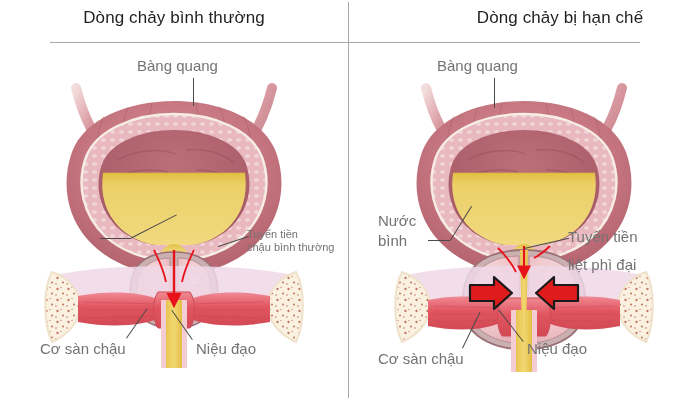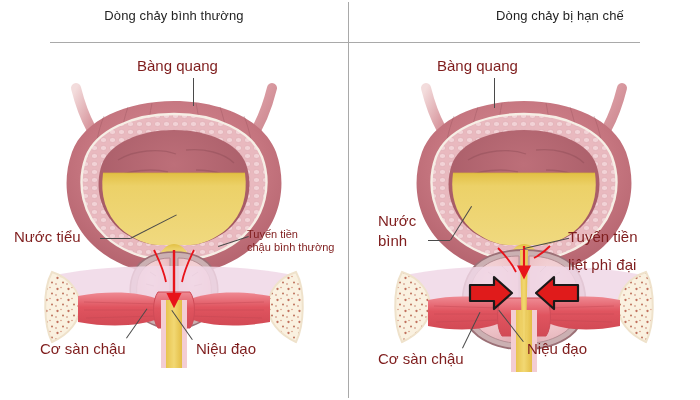--- a/index.html
+++ b/index.html
@@ -19,31 +19,31 @@
     background:#a9a9a9;
   }
   .vrule{
     position:absolute;left:348px;top:2px;width:1px;height:396px;
     background:#a9a9a9;
   }
 
   
   .title{
     position:absolute;top:8px;
-    font-size:13px;font-weight:400;letter-spacing:.1px;
+    font-size:17px;font-weight:400;letter-spacing:.1px;
     color:#1f1f1f;text-align:center;white-space:nowrap;
   }
   #title-left{left:0;width:348px;}
   #title-right{left:348px;width:424px;}
 
   
   .lbl{
     position:absolute;
     font-size:15px;line-height:17px;
-    color:#7f1d1d;white-space:nowrap;
+    color:#737373;white-space:nowrap;
   }
   .lbl.small{font-size:11px;line-height:13px;}
 
   
   .leader{position:absolute;background:#4a4a4a;transform-origin:0 0;}
   .leader.v{width:1px;}
   .leader.h{height:1px;}
   .leader.d{height:1px;}
 
   svg{display:block;}
@@ -305,21 +305,20 @@
 
   <div class="hrule"></div>
   <div class="vrule"></div>
 
   <div class="title" id="title-left">Dòng chảy bình thường</div>
   <div class="title" id="title-right">Dòng chảy bị hạn chế</div>
 
   <div class="lbl" style="left:137px;top:57px;">Bàng quang</div>
   <div class="leader v" style="left:193px;top:78px;height:28px;"></div>
 
-  <div class="lbl" style="left:14px;top:228px;">Nước tiểu</div>
   <div class="leader h" style="left:100px;top:238px;width:30px;"></div>
   <div class="leader d" style="left:130px;top:238px;width:52px;transform:rotate(-27deg);"></div>
 
   <div class="lbl small" style="left:247px;top:228px;">Tuyến tiền</div>
   <div class="lbl small" style="left:247px;top:241px;">chậu bình thường</div>
   <div class="leader d" style="left:218px;top:246px;width:32px;transform:rotate(-18deg);"></div>
 
   <div class="lbl" style="left:40px;top:340px;">Cơ sàn chậu</div>
   <div class="leader d" style="left:126px;top:338px;width:36px;transform:rotate(-55deg);"></div>
 

